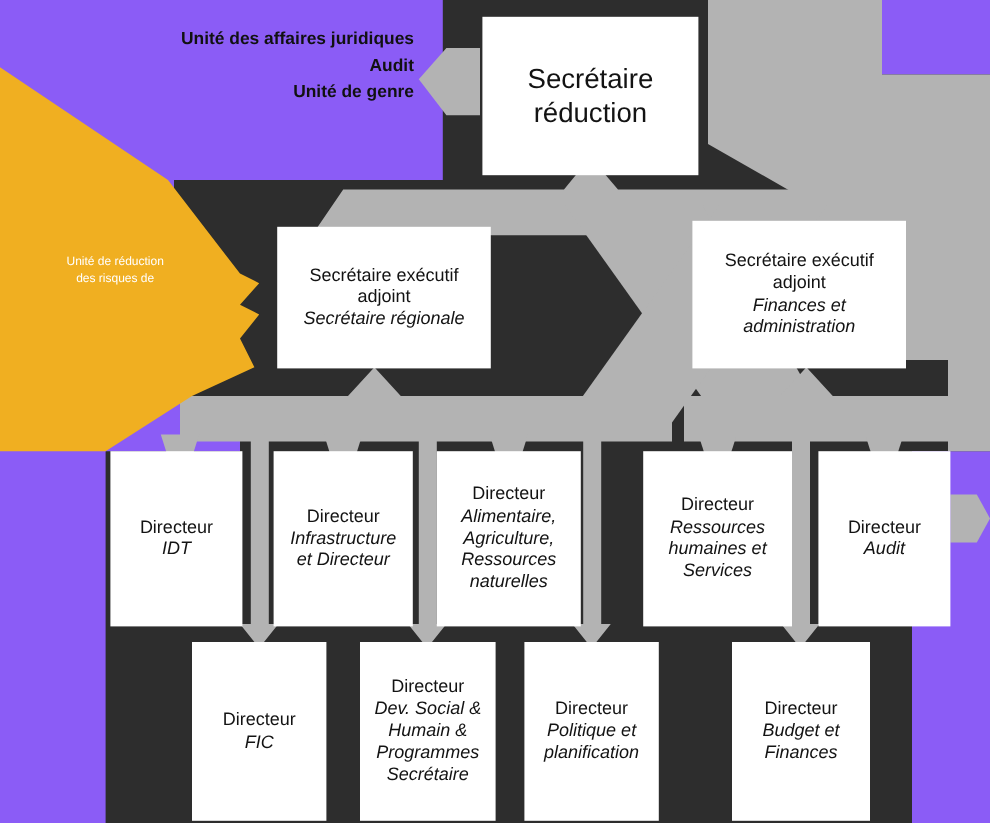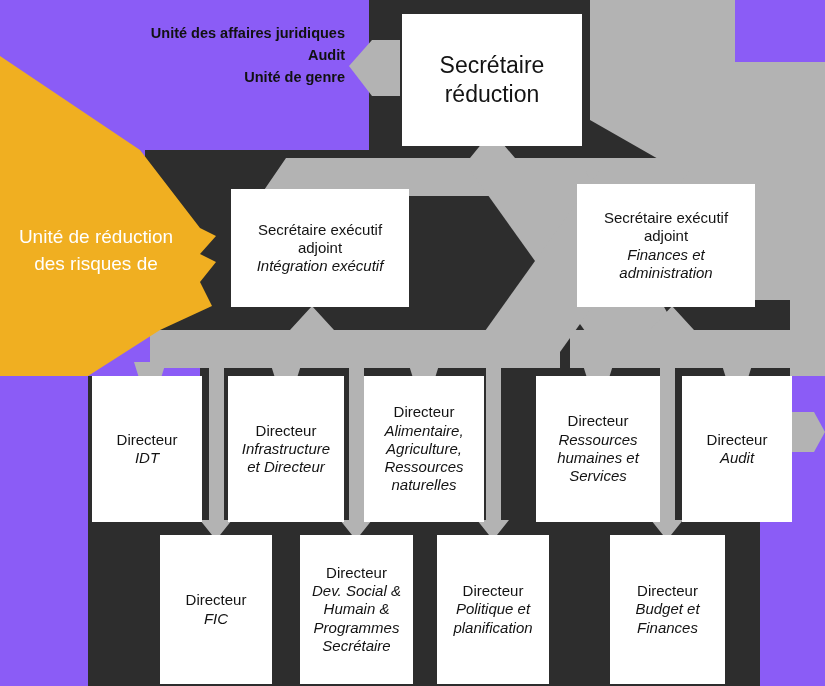--- a/index.html
+++ b/index.html
@@ -58,24 +58,24 @@
   #n-d-dev  {left:300px;width:113px;}
   #n-d-pol  {left:437px;width:112px;}
   #n-d-bud  {left:610px;width:115px;}
 
   .d1 .ttl,.d2 .ttl{font-weight:400;font-size:15px;}
   .d1 .sub,.d2 .sub{font-size:15px;}
 
   
   #orange-label{
     position:absolute;
-    left:6px;top:224px;width:180px;
+    left:6px;top:212px;width:180px;
     text-align:center;
     color:#ffffff;
-    font-size:19px;
+    font-size:10px;
     line-height:1.42;
     z-index:35;
   }
 
   
   #units{
     position:absolute;
     left:100px;top:22px;width:245px;
     text-align:right;
     color:#111111;
@@ -167,21 +167,21 @@
   </div>
 
   <div class="node" id="n-se">
     <div class="ttl">Secrétaire</div>
     <div class="ttl">réduction</div>
   </div>
 
   <div class="node" id="n-adj-l">
     <div class="ttl">Secrétaire exécutif</div>
     <div class="ttl">adjoint</div>
-    <div class="sub">Intégration exécutif</div>
+    <div class="sub">Secrétaire régionale</div>
   </div>
 
   <div class="node" id="n-adj-r">
     <div class="ttl">Secrétaire exécutif</div>
     <div class="ttl">adjoint</div>
     <div class="sub">Finances et</div>
     <div class="sub">administration</div>
   </div>
 
   <div class="node d1" id="n-d-idt">

